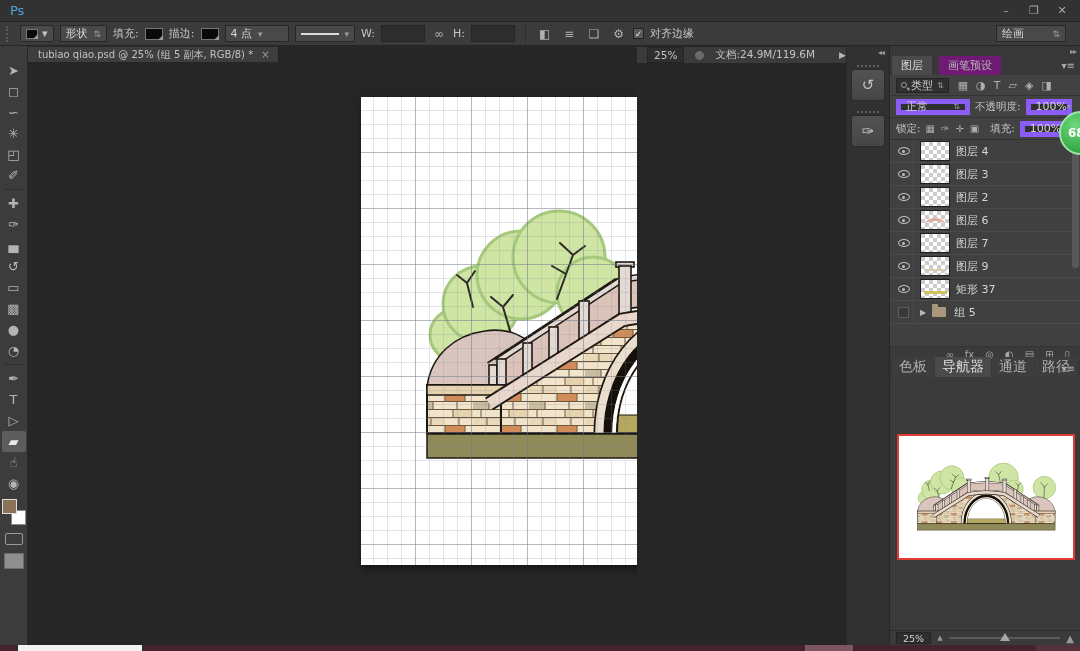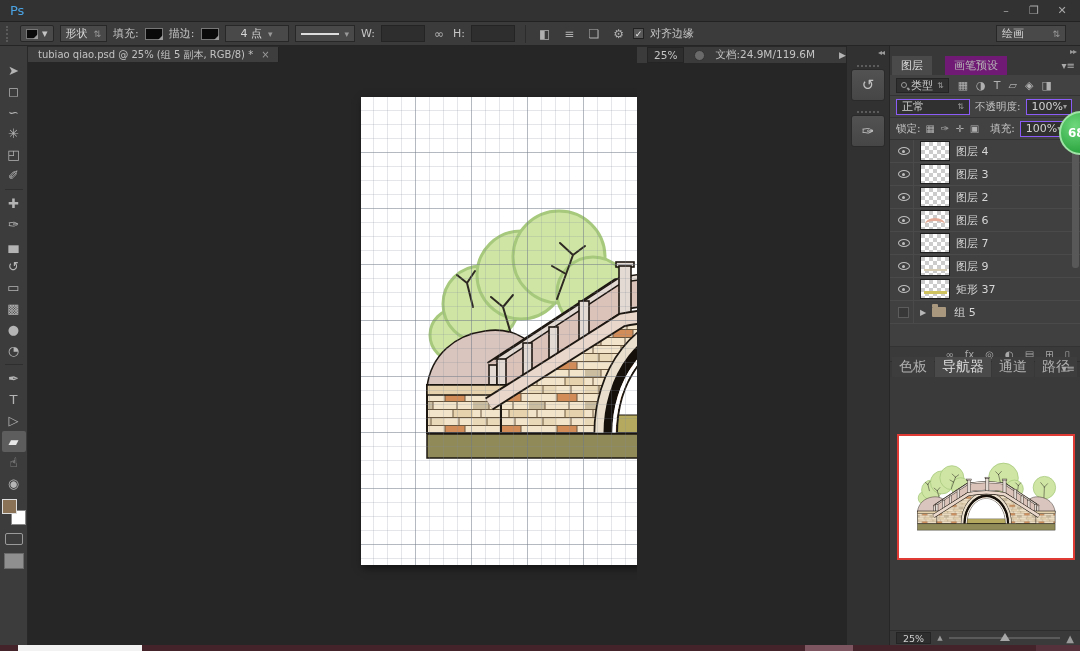--- a/index.html
+++ b/index.html
@@ -63,31 +63,31 @@
 
   
   .collapsed{position:absolute;left:846px;top:46px;width:44px;height:599px;background:#313131;border-left:1px solid #262626;border-right:1px solid #262626;}
   .collapse-arrows{text-align:right;padding:2px 5px;color:#9a9a9a;font-size:8px;letter-spacing:-1px;}
   .cbtn{width:34px;height:32px;margin:2px auto 10px;background:linear-gradient(#525252,#464646);border:1px solid #2a2a2a;border-radius:3px;color:#c2c2c2;font-size:15px;display:flex;align-items:center;justify-content:center;}
   .cgrip{width:22px;border-top:2px dotted #5c5c5c;margin:6px auto 2px;}
 
   
   .dock{position:absolute;left:890px;top:46px;width:190px;height:599px;background:#424242;display:flex;flex-direction:column;font-size:11px;}
   .dock-top{height:10px;display:flex;justify-content:flex-end;align-items:center;padding-right:4px;color:#9a9a9a;font-size:8px;background:#383838;letter-spacing:-1px;}
-  .ptabs{height:19px;background:#383838;display:flex;align-items:flex-end;gap:13px;padding-left:2px;position:relative;}
+  .ptabs{height:19px;background:#383838;display:flex;align-items:flex-end;gap:7px;padding-left:2px;position:relative;}
   .ptab{padding:2px 9px;background:#701a75;color:#b5b5b5;font-size:11px;}
   .ptab.active{background:#4a4a4a;color:#dedede;}
   .pmenu{position:absolute;right:5px;top:4px;color:#aaa;font-size:10px;}
   .filterrow{height:21px;display:flex;align-items:center;gap:5px;padding:0 6px;border-bottom:1px solid #333;}
   .searchdd{background:#303030;border:1px solid #242424;height:15px;display:flex;align-items:center;gap:4px;padding:0 4px;color:#cfcfcf;}
   .mag{width:6px;height:6px;border:1.5px solid #9a9a9a;border-radius:50%;position:relative;}
   .mag:after{content:"";position:absolute;left:5px;top:5px;width:3px;height:1.5px;background:#9a9a9a;transform:rotate(45deg);}
   .ficon{color:#b0b0b0;font-size:11px;}
   .blendrow,.lockrow{height:22px;display:flex;align-items:center;gap:5px;padding:0 6px;border-bottom:1px solid #333;color:#c5c5c5;}
-  .ddp{background:#303030;border:1px solid #8b5cf6;height:16px;display:flex;align-items:center;justify-content:space-between;padding:0 5px;color:#d2d2d2;}
+  .ddp{background:#303030;border:5px solid #8b5cf6;height:16px;display:flex;align-items:center;justify-content:space-between;padding:0 5px;color:#d2d2d2;}
   .licon{color:#b0b0b0;font-size:10px;}
   .layerlist{height:207px;position:relative;background:#404040;overflow:hidden;border-bottom:1px solid #333;}
   .lrow{height:23px;display:flex;align-items:center;border-bottom:1px solid #4a4a4a;gap:6px;padding-left:4px;}
   .lrow.selected{background:#50585f;}
   .eyebox{width:20px;height:23px;display:flex;align-items:center;justify-content:center;border-right:1px solid #4a4a4a;}
   .eye{width:12px;height:8px;border:1.5px solid #bdbdbd;border-radius:50%;position:relative;}
   .eye:after{content:"";position:absolute;left:3px;top:1.5px;width:3px;height:3px;background:#bdbdbd;border-radius:50%;}
   .noeye{width:11px;height:11px;border:1px solid #5c5c5c;background:#383838;}
   .thumb{width:30px;height:20px;background:repeating-conic-gradient(#ffffff 0 25%,#cccccc 0 50%) 0 0/8px 8px;border:1px solid #1f1f1f;position:relative;}
   .thumb.selth{outline:1px dashed #e0e0e0;outline-offset:1px;}
@@ -227,21 +227,21 @@
         <span class="car">▾</span>
       </div>
     <div class="dd">
         <span>形状</span>
         <span class="car">⇅</span>
       </div>
     <span>填充:</span>
     <span class="swatch"></span>
     <span>描边:</span>
     <span class="swatch"></span>
-    <div class="dd" style="width:64px;justify-content:center">
+    <div class="dd" style="width:64px;justify-content:flex-start">
         <span>4 点</span>
         <span class="car">▾</span>
       </div>
     <div class="dd">
         <span class="stroke-line"></span>
         <span class="car">▾</span>
       </div>
     <span>W:</span>
     <div class="field" style="width:44px">
         <span></span>

